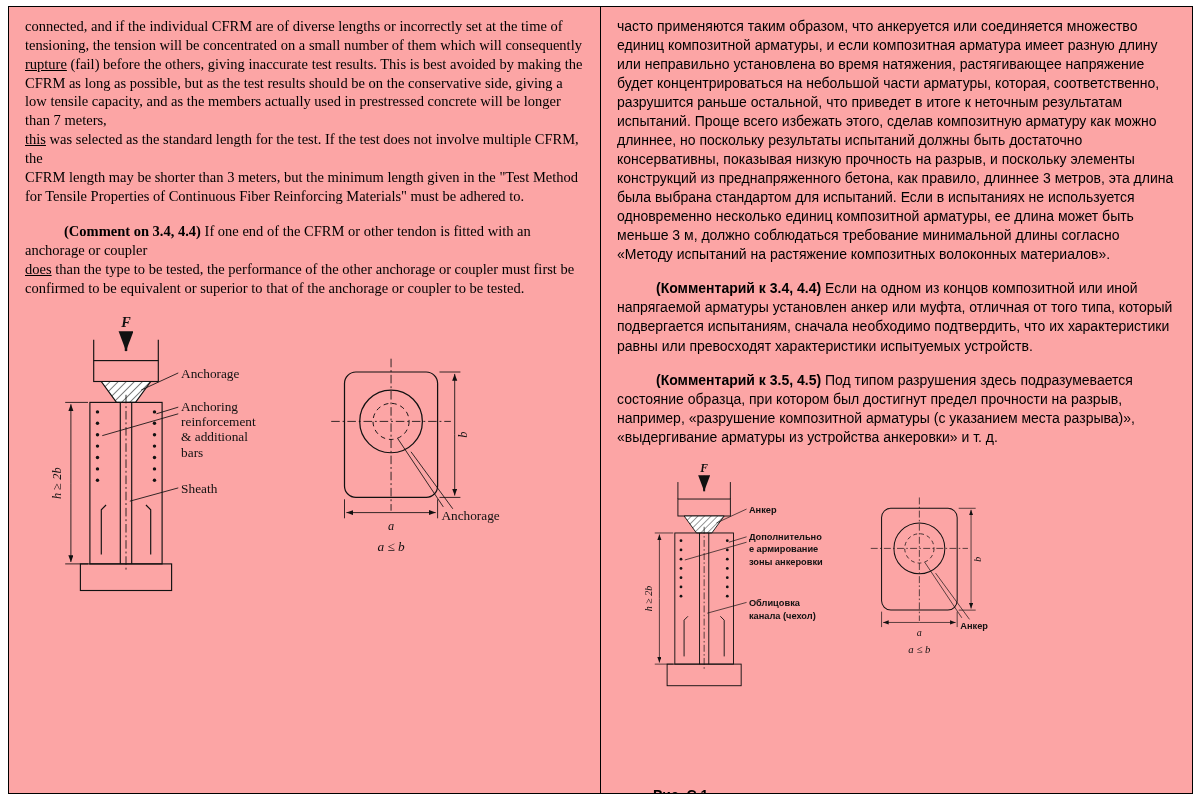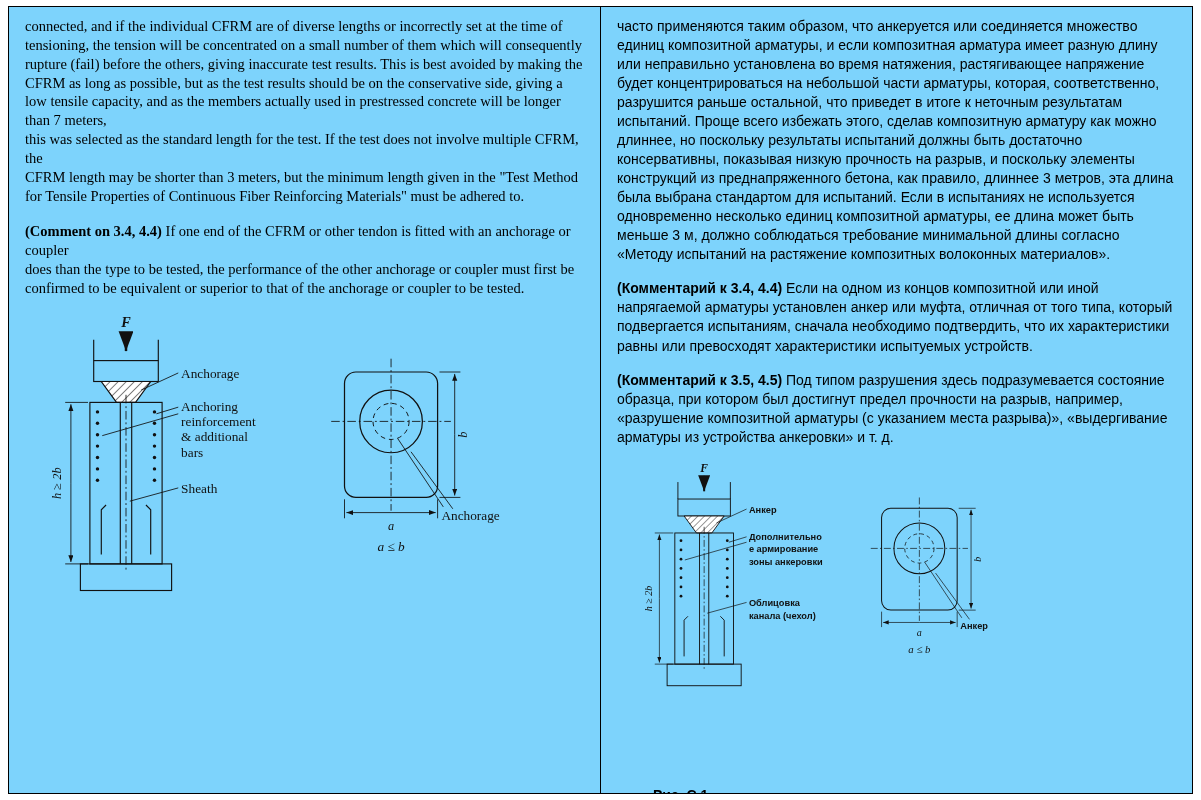--- a/index.html
+++ b/index.html
@@ -1,24 +1,24 @@
 <!DOCTYPE html>
 <html><head>
 <meta charset="utf-8">
 <style>
   html,body { margin:0; padding:0; background:#ffffff; }
   body { width:1201px; height:800px; position:relative; font-family:"Liberation Serif", serif; color:#000; }
-  .page { position:absolute; left:8px; top:6px; right:8px; bottom:6px; border:1.5px solid #000; display:flex; background:#7dd3fc; }
+  .page { position:absolute; left:8px; top:6px; right:8px; bottom:6px; border:1.5px solid #000; display:flex; background:#fca5a5; }
   .col { flex:1 1 50%; padding:10px 14px 6px 16px; overflow:hidden; position:relative; }
   .col-ru { border-left:1.5px solid #000; }
 
   .col-en p { font:14.5px/1.3 "Liberation Serif", serif; margin:0 0 17px 0; white-space:pre-wrap; }
   .col-ru p { font:14px/1.36 "Liberation Sans", sans-serif; margin:0 0 15px 0; white-space:pre-wrap; }
-  .u { }
-  b { font-weight:bold; }
+  .u { text-decoration:underline; }
+  b { font-weight:bold;margin-left:39px; }
 
   .figure { margin:2px 0 0 6px; }
   .fig-en svg { width:532px; height:auto; display:block; }
   .fig-ru svg { width:432px; height:auto; display:block; margin-left:4px; }
 
   .fig-svg text { fill:#111; stroke:none; }
   .fig-en text.lbl { font:14px "Liberation Serif", serif; }
   .fig-ru text.lbl { font:bold 12px "Liberation Sans", sans-serif; }
   .fig-svg text.dim { font:italic 13px "Liberation Serif", serif; }
   .fig-svg text.f { font:italic bold 15px "Liberation Serif", serif; }

